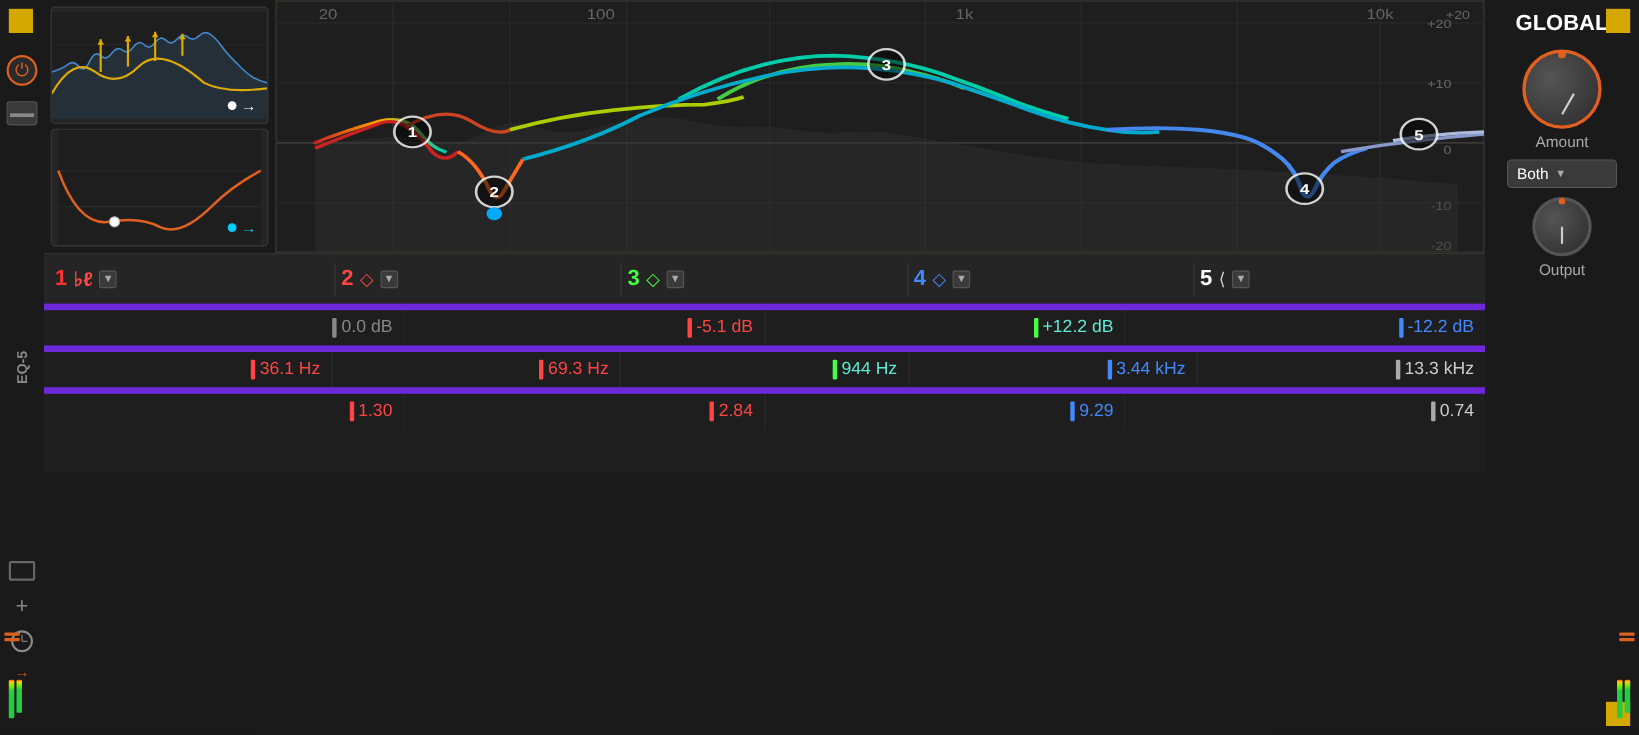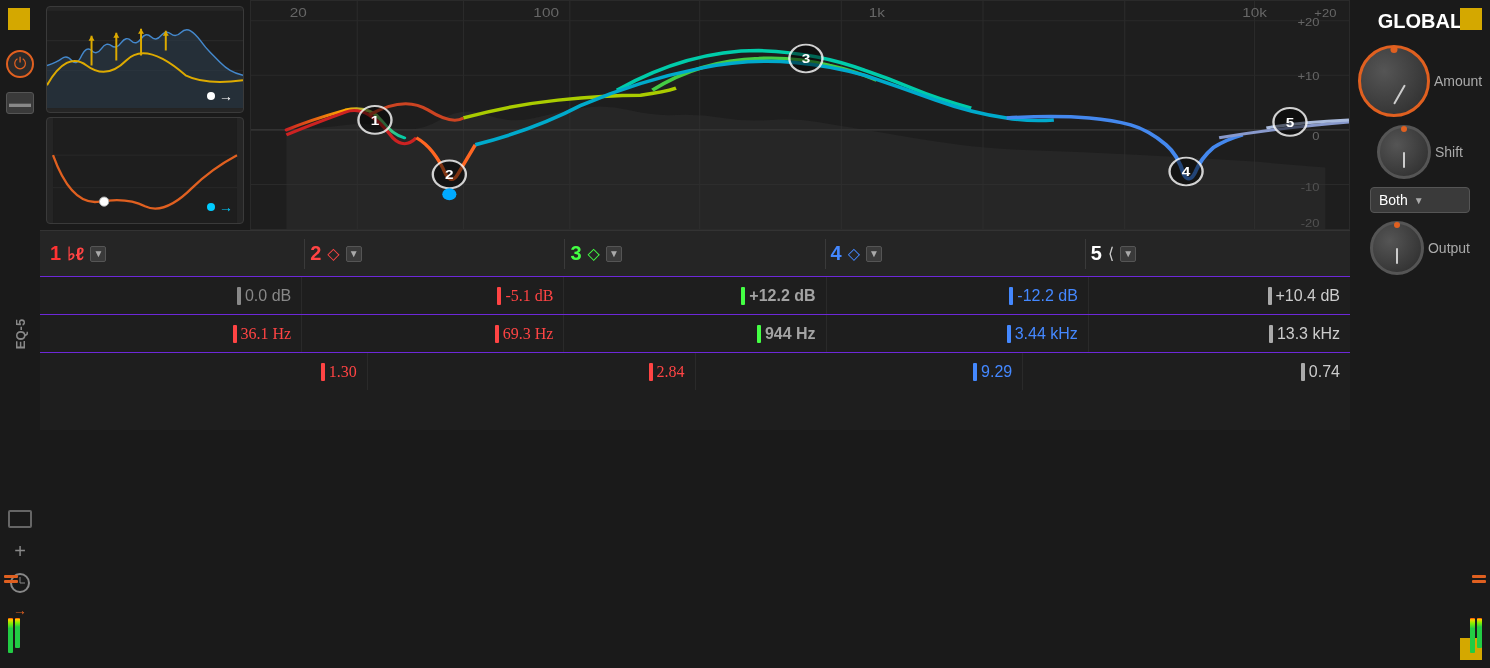--- a/index.html
+++ b/index.html
@@ -171,21 +171,21 @@
       width: 1px;
       height: 30px;
       background: #3a3a3a;
       margin: 0 5px;
     }
 
     .param-row {
       display: flex;
       height: 38px;
       align-items: center;
-      border-top: 1px solid #6d28d9;
+      border-top: 6px solid #6d28d9;
     }
 
     .param-cell {
       flex: 1;
       display: flex;
       align-items: center;
       justify-content: flex-end;
       padding-right: 10px;
       gap: 4px;
       height: 100%;
@@ -196,22 +196,22 @@
     .param-mini-bar {
       width: 4px;
       height: 18px;
       border-radius: 1px;
     }
 
     .param-value {
       font-size: 16px;
       font-weight: 500;
     }
-    .param-value.red { color: #ff4444; font-family: Liberation Serif, serif; }
-    .param-value.green { color: #a3a3a3; font-weight: bold; }
+    .param-value.red { color: #ff4444; }
+    .param-value.green { color: #5eead4; }
     .param-value.blue { color: #4488ff; }
     .param-value.gray { color: #888; }
     .param-value.white { color: #cccccc; }
 
     
     .right-sidebar {
       width: 140px;
       background: #1a1a1a;
       display: flex;
       flex-direction: column;
@@ -221,21 +221,21 @@
       position: relative;
     }
     .global-title {
       color: #ffffff;
       font-size: 20px;
       font-weight: bold;
       margin-bottom: 4px;
     }
     .knob-container {
       display: flex;
-      flex-direction: row;
+      flex-direction: column;
       align-items: center;
       gap: 4px;
     }
     .knob {
       width: 68px;
       height: 68px;
       border-radius: 50%;
       background: radial-gradient(circle at 35% 35%, #555, #2a2a2a);
       border: 3px solid #e06020;
       position: relative;
@@ -557,24 +557,20 @@
         <span class="param-value red">-5.1 dB</span>
       </div>
       <div class="param-cell">
         <div class="param-mini-bar" style="background:#44ff44;"></div>
         <span class="param-value green">+12.2 dB</span>
       </div>
       <div class="param-cell">
         <div class="param-mini-bar" style="background:#4488ff;"></div>
         <span class="param-value blue">-12.2 dB</span>
       </div>
-      <div class="param-cell">
-        <div class="param-mini-bar" style="background:#aaa;"></div>
-        <span class="param-value white">+10.4 dB</span>
-      </div>
     </div>
 
     <div class="param-row">
       <div class="param-cell">
         <div class="param-mini-bar" style="background:#ff4444;"></div>
         <span class="param-value red">36.1 Hz</span>
       </div>
       <div class="param-cell">
         <div class="param-mini-bar" style="background:#ff4444;"></div>
         <span class="param-value red">69.3 Hz</span>
@@ -622,38 +618,31 @@
   <span class="global-title">GLOBAL</span>
 
   <div class="knob-container">
     <div class="knob" style="width:72px;height:72px;">
       <div style="position:absolute;width:2px;height:22px;background:#ccc;bottom:10px;left:50%;transform:translateX(-50%) rotate(30deg);transform-origin:bottom center;border-radius:1px;"></div>
       <div style="position:absolute;width:7px;height:7px;background:#e06020;border-radius:50%;top:-2px;left:50%;transform:translateX(-50%);"></div>
     </div>
     <span class="knob-label">Amount</span>
   </div>
 
+
+  <div class="both-dropdown">
+    <span>Both</span>
+    <span class="both-arrow">▼</span>
+  </div>
+
   <div class="knob-container">
     <div class="knob gray-knob" style="border-color:#555;width:54px;height:54px;">
       <div style="position:absolute;width:2px;height:16px;background:#ccc;bottom:8px;left:50%;transform:translateX(-50%) rotate(0deg);transform-origin:bottom center;border-radius:1px;"></div>
       <div style="position:absolute;width:6px;height:6px;background:#e06020;border-radius:50%;top:-2px;left:50%;transform:translateX(-50%);"></div>
     </div>
-    <span class="knob-label">Shift</span>
-  </div>
-
-  <div class="both-dropdown">
-    <span>Both</span>
-    <span class="both-arrow">▼</span>
-  </div>
-
-  <div class="knob-container">
-    <div class="knob gray-knob" style="border-color:#555;width:54px;height:54px;">
-      <div style="position:absolute;width:2px;height:16px;background:#ccc;bottom:8px;left:50%;transform:translateX(-50%) rotate(0deg);transform-origin:bottom center;border-radius:1px;"></div>
-      <div style="position:absolute;width:6px;height:6px;background:#e06020;border-radius:50%;top:-2px;left:50%;transform:translateX(-50%);"></div>
-    </div>
     <span class="knob-label">Output</span>
   </div>
 
   <div class="right-orange-dashes">
     <div class="orange-dash"></div>
     <div class="orange-dash"></div>
   </div>
 
   <div class="vert-meter" style="right:8px;">
     <div class="vert-meter-bar"></div>

